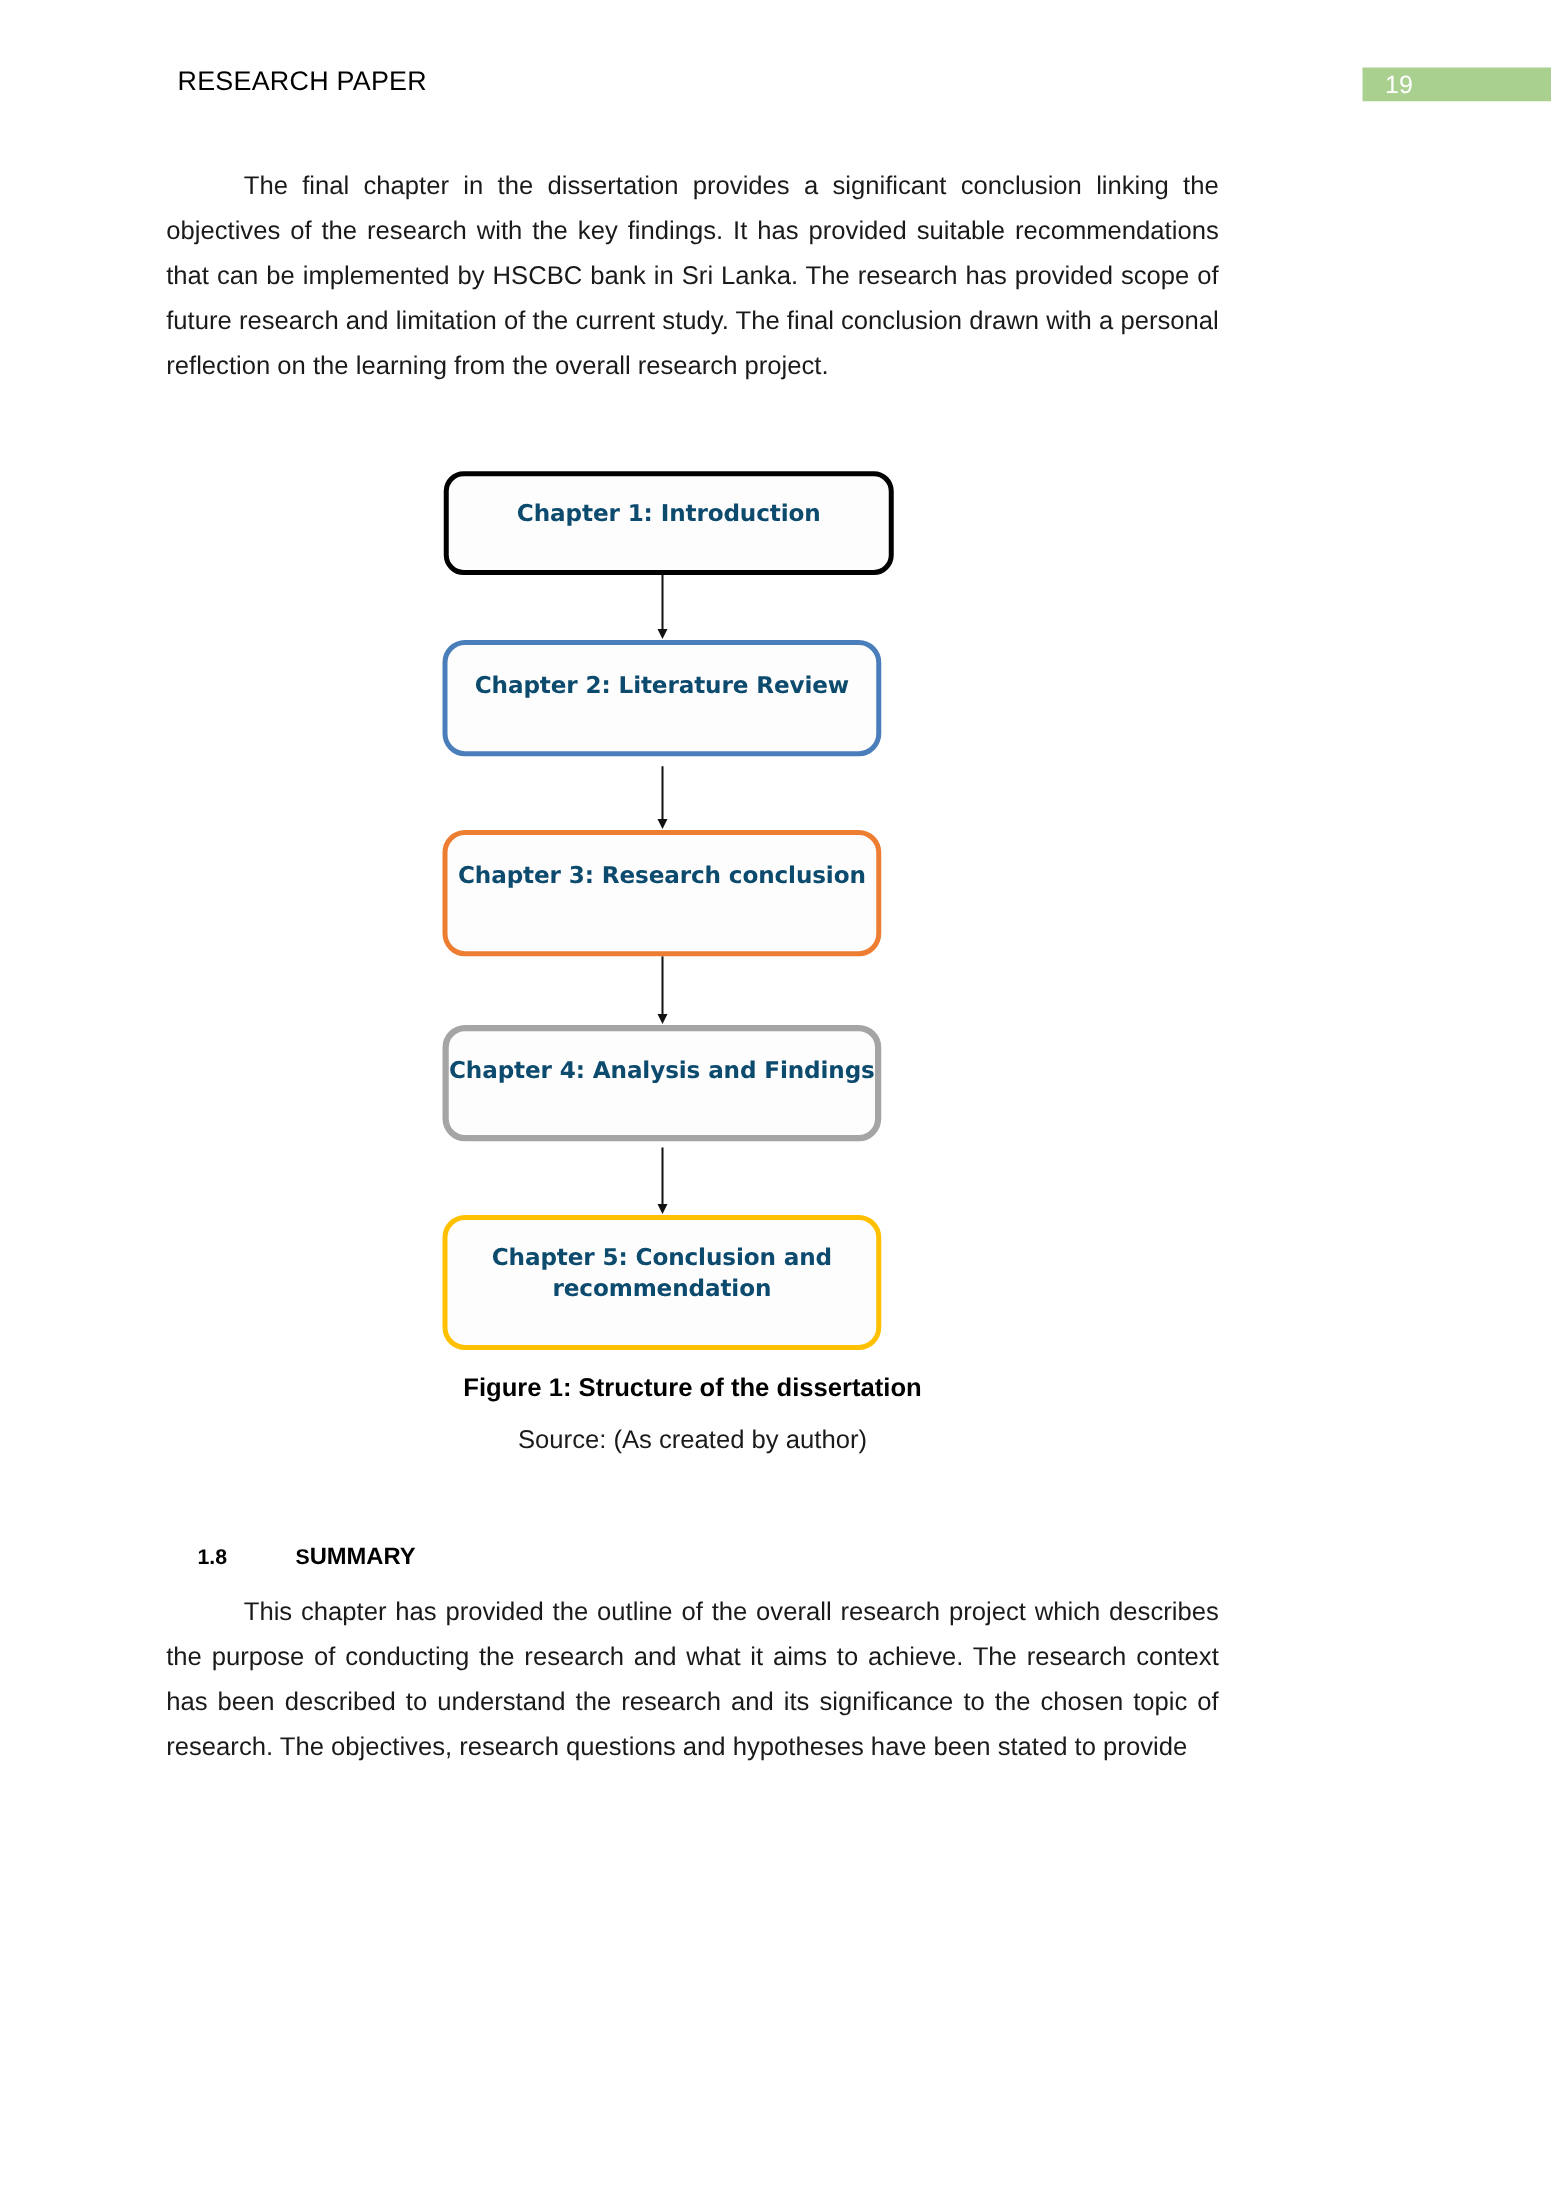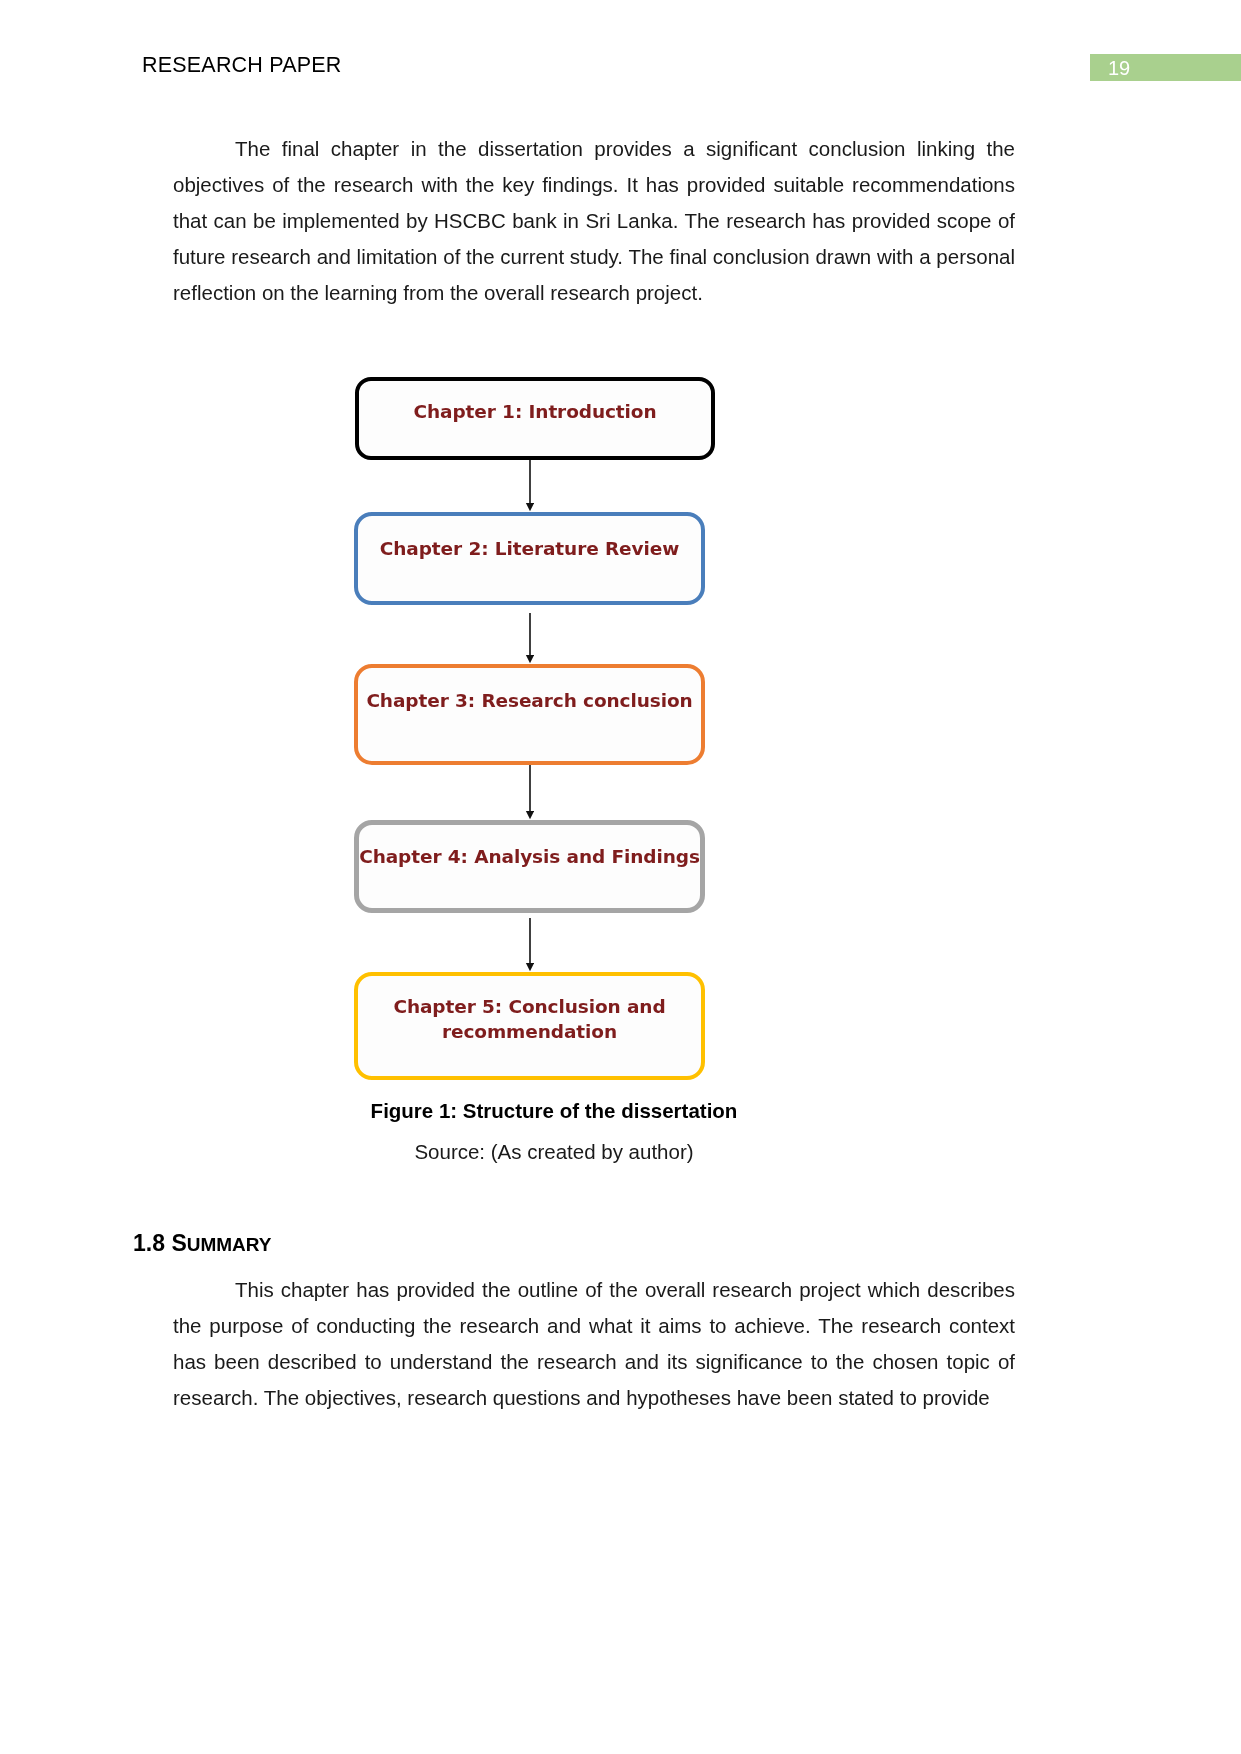--- a/index.html
+++ b/index.html
@@ -60,21 +60,20 @@
   .para {
     text-align: justify;
     text-justify: inter-word;
     font-size: 20.5px;
     line-height: 36px;
     color: #1a1a1a;
     margin: 0;
   }
   .para.indent {
     text-indent: 62px;
-    margin-left: 40px;
   }
   #para-intro {
     position: absolute;
     left: 0;
     top: 131px;
     width: 842px;
   }
   #para-summary {
     position: absolute;
     left: 0;
@@ -89,21 +88,22 @@
     top: 1230px;
     font-size: 23px;
     font-weight: bold;
     color: #000000;
     white-space: nowrap;
   }
   .section-heading .smallcaps {
     font-size: 19px;
   }
   .section-heading .cap {
-    font-size: 23px;
+    font-size: 17px;
+    margin-left: 25px;
   }
 
   
   .flowchart {
     position: absolute;
     left: 0;
     top: 0;
     width: 1241px;
     height: 1754px;
     pointer-events: none;
@@ -114,21 +114,21 @@
     background: #fdfdfd;
     display: flex;
     align-items: flex-start;
     justify-content: center;
     pointer-events: auto;
   }
   .fc-label {
     font-family: "DejaVu Sans", sans-serif;
     font-size: 18.5px;
     font-weight: bold;
-    color: #7f1d1d;
+    color: #0c4a6e;
     text-align: center;
     line-height: 25px;
     letter-spacing: -0.1px;
   }
 
   .box-1 {
     left: 355px; top: 377px; width: 360px; height: 83px;
     border: 4.5px solid #000000;
     border-radius: 16px;
     padding-top: 18px;

